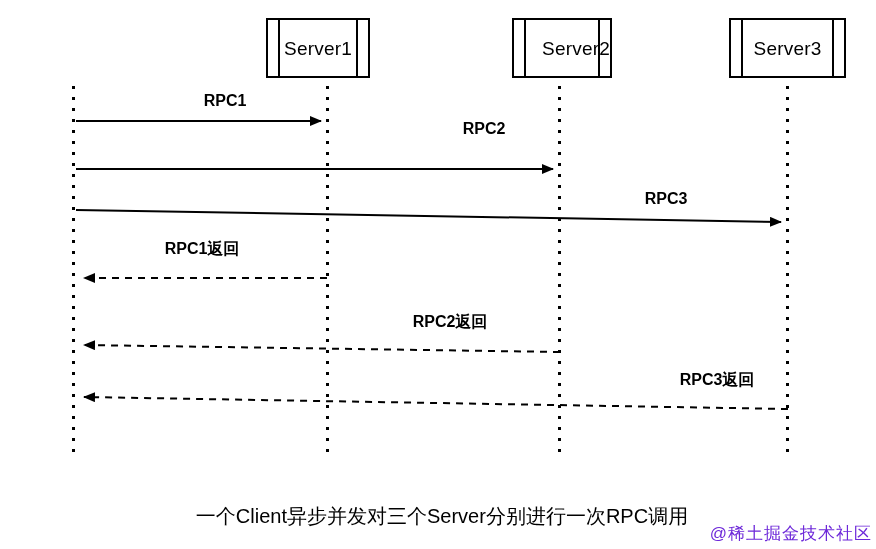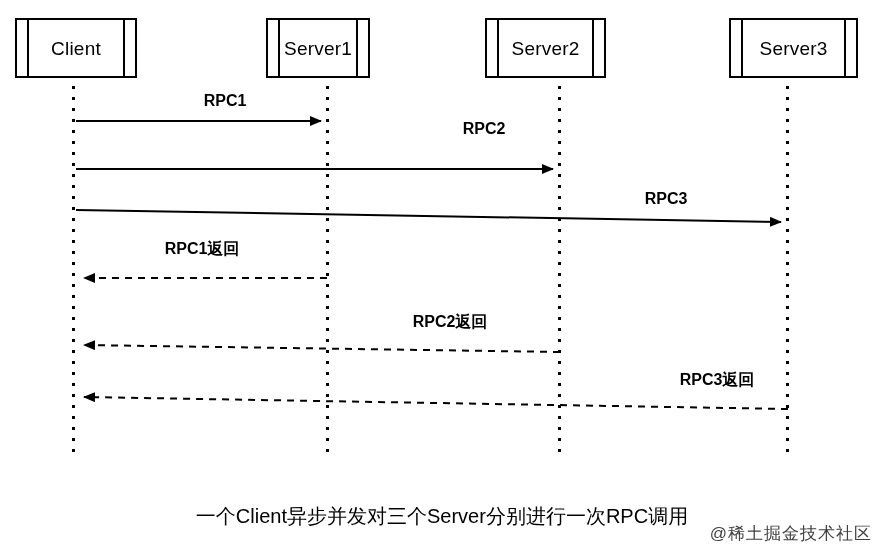--- a/index.html
+++ b/index.html
@@ -28,38 +28,35 @@
   .msg{
     position:absolute;transform:translateX(-50%);
     font-size:16px;white-space:nowrap;line-height:1.1;font-weight:bold;
   }
   .caption{
     position:absolute;left:0;top:503px;width:820px;text-align:center;
     font-size:20px;white-space:nowrap;padding-left:32px;
   }
   .watermark{
     position:absolute;top:522px;right:4px;
-    font-size:17px;color:#404040;white-space:nowrap;letter-spacing:1px;
+    font-size:17px;color:#6d28d9;white-space:nowrap;letter-spacing:1px;
   }
 </style>
 </head>
 <body>
 
 <div class="stage">
 
-  <div class="actor" style="left:15px;width:122px;">
-    <span>Client</span>
-  </div>
   <div class="actor" style="left:266px;width:104px;">
     <span>Server1</span>
   </div>
-  <div class="actor" style="left:485px;width:121px;">
+  <div class="actor" style="left:512px;width:100px;justify-content:flex-end;">
     <span>Server2</span>
   </div>
-  <div class="actor" style="left:729px;width:129px;">
+  <div class="actor" style="left:729px;width:117px;">
     <span>Server3</span>
   </div>
 
   <div class="lifeline" style="left:72px;"></div>
   <div class="lifeline" style="left:326px;"></div>
   <div class="lifeline" style="left:558px;"></div>
   <div class="lifeline" style="left:786px;"></div>
 
   <svg class="arrows" viewBox="0 0 876 549" aria-hidden="true">
     <defs>

